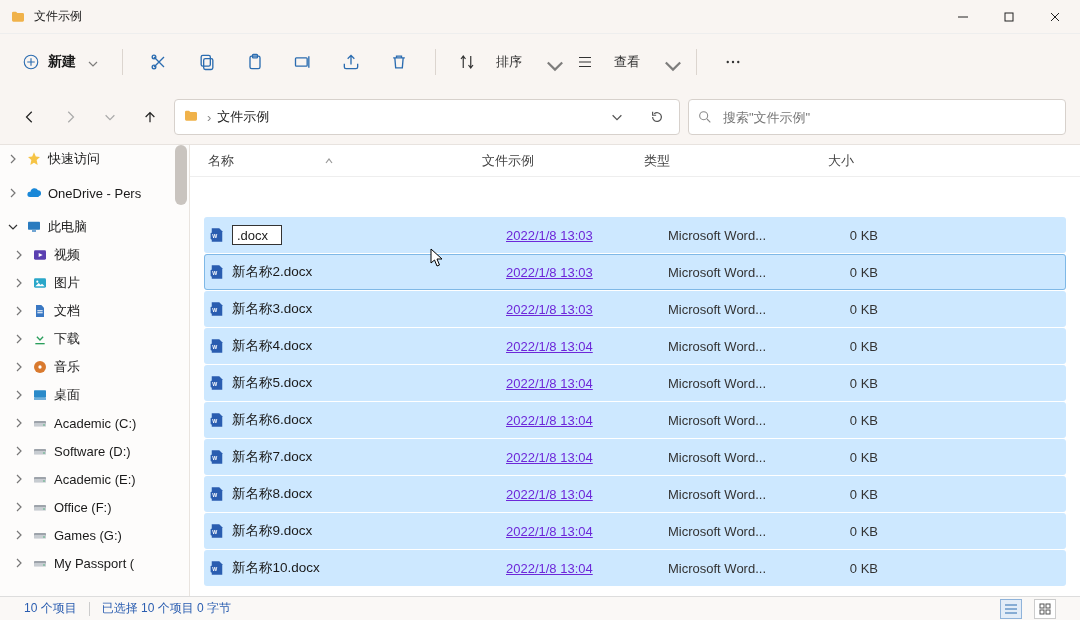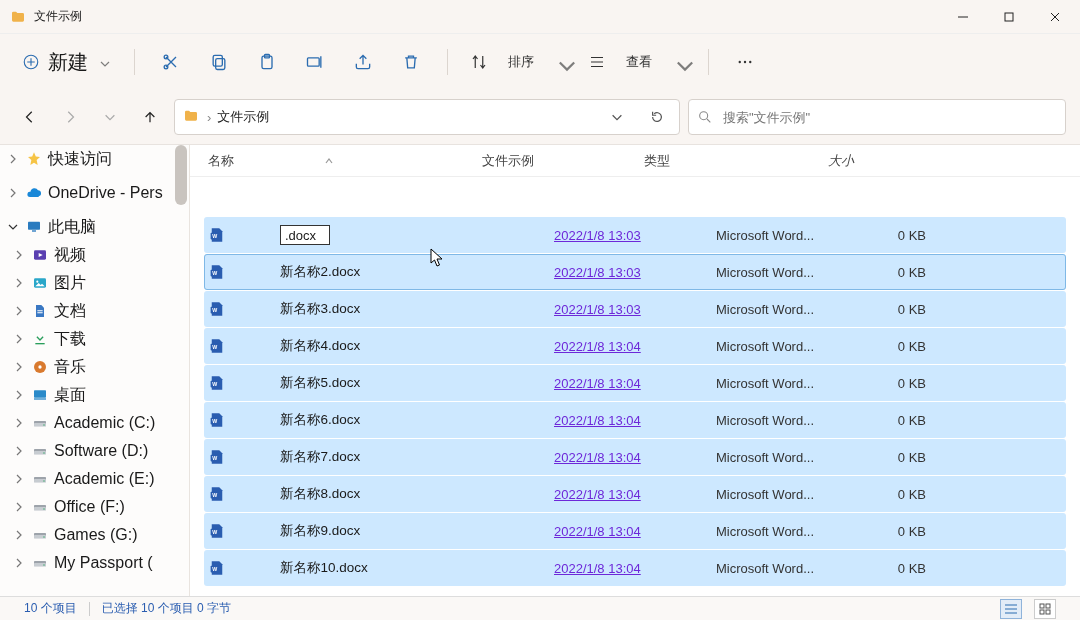--- a/index.html
+++ b/index.html
@@ -40,21 +40,21 @@
     gap: 4px;
     background: #f9f5f2;
   }
   .cmd-new {
     display: flex; align-items: center;
     gap: 8px;
     padding: 6px 10px 6px 8px;
     border-radius: 4px;
   }
   .cmd-new .piconly { width:18px; height:18px; }
-  .cmd-new .lab { font-size: 20px; }
+  .cmd-new .lab { font-size: 14px; font-weight: bold; }
   .chev { width: 10px; height: 10px; margin-left: 4px; opacity: .75; }
   .sep { width: 1px; height: 26px; background: #dcd5cf; margin: 0 10px; }
   .iconbtn {
     width: 44px; height: 40px;
     display: flex; align-items: center; justify-content: center;
     border-radius: 4px;
     color: #2b6cb0;
   }
   .iconbtn svg { width: 20px; height: 20px; }
   .sortview {
@@ -133,21 +133,21 @@
   }
   .sidebar .scroll {
     position:absolute; inset:0 16px 0 0;
     overflow: hidden;
   }
   .side-item {
     display:flex; align-items:center;
     height: 28px;
     padding-left: 6px;
     gap: 6px;
-    font-size: 16px;
+    font-size: 13px;
     white-space: nowrap;
   }
   .side-item .exp {
     width: 14px; display:flex; align-items:center; justify-content:center;
     color:#777;
   }
   .side-item .exp svg { width:10px; height:10px; }
   .side-item .ico { width:16px; height:16px; display:flex; align-items:center; justify-content:center; }
   .side-item.depth1 { padding-left: 12px; }
   .sidebar .thumb {
@@ -163,42 +163,41 @@
     height: 32px;
     padding-left: 18px;
     border-bottom: 1px solid #eee;
     font-size: 13px; color:#444;
   }
   .cols .c { display:flex; align-items:center; }
   .cols .c svg { width:10px; height:10px; margin-left:6px; opacity:.6; }
   .c-name { width: 274px; }
   .c-date { width: 162px; }
   .c-type { width: 130px; }
-  .c-size { width: 80px; text-align:right; justify-content:flex-end;font-style:italic; }
+  .c-size { width: 80px; text-align:right; justify-content:flex-end; }
 
   .rows { flex:1; overflow:hidden; padding: 2px 14px 0 14px; }
   .row {
     display:flex; align-items:center;
     height: 36px;
     border-radius: 3px;
     margin-bottom: 1px;
   }
   .row.sel {
     background: #cde8ff;
   }
   .row.focus {
     outline: 1px solid #7fb8e6;
     outline-offset: -1px;
   }
   .row .pad { width: 4px; }
   .row .doc-ico { width:18px; height:18px; margin-right:6px; flex-shrink:0; }
   .row .namecell {
     width: 274px; display:flex; 
     font-size: 13.5px;
-    margin-left: 48px;
   }
   .row .namecell .rename {
     border: 1px solid #333;
     background: #fff;
     padding: 1px 4px;
     min-width: 50px;
     height: 20px;
     display:flex; align-items:center;
     font-size:13px;
   }

